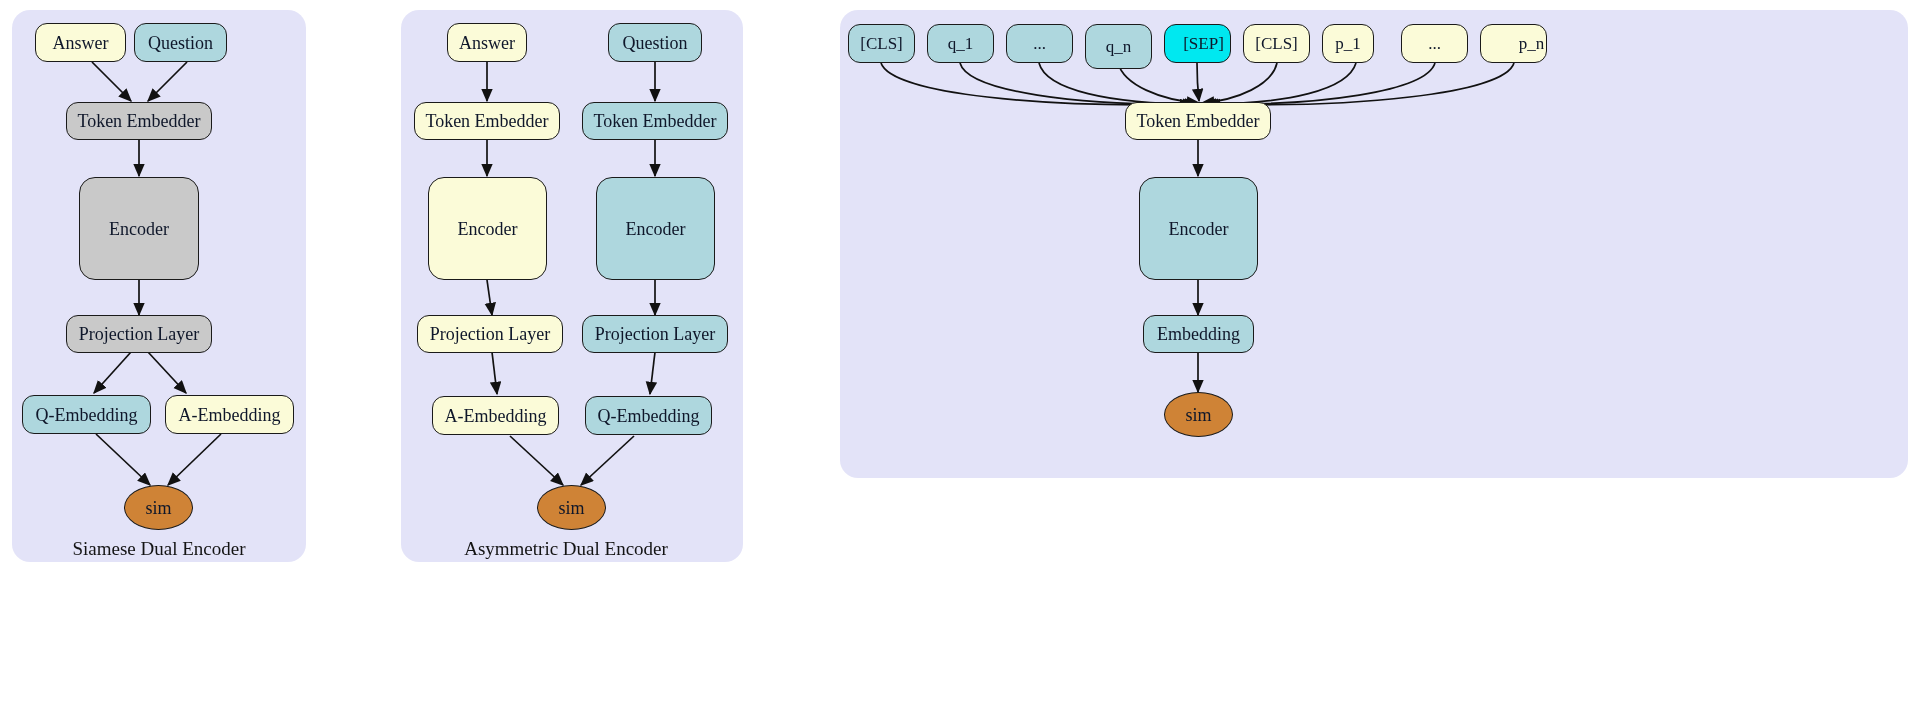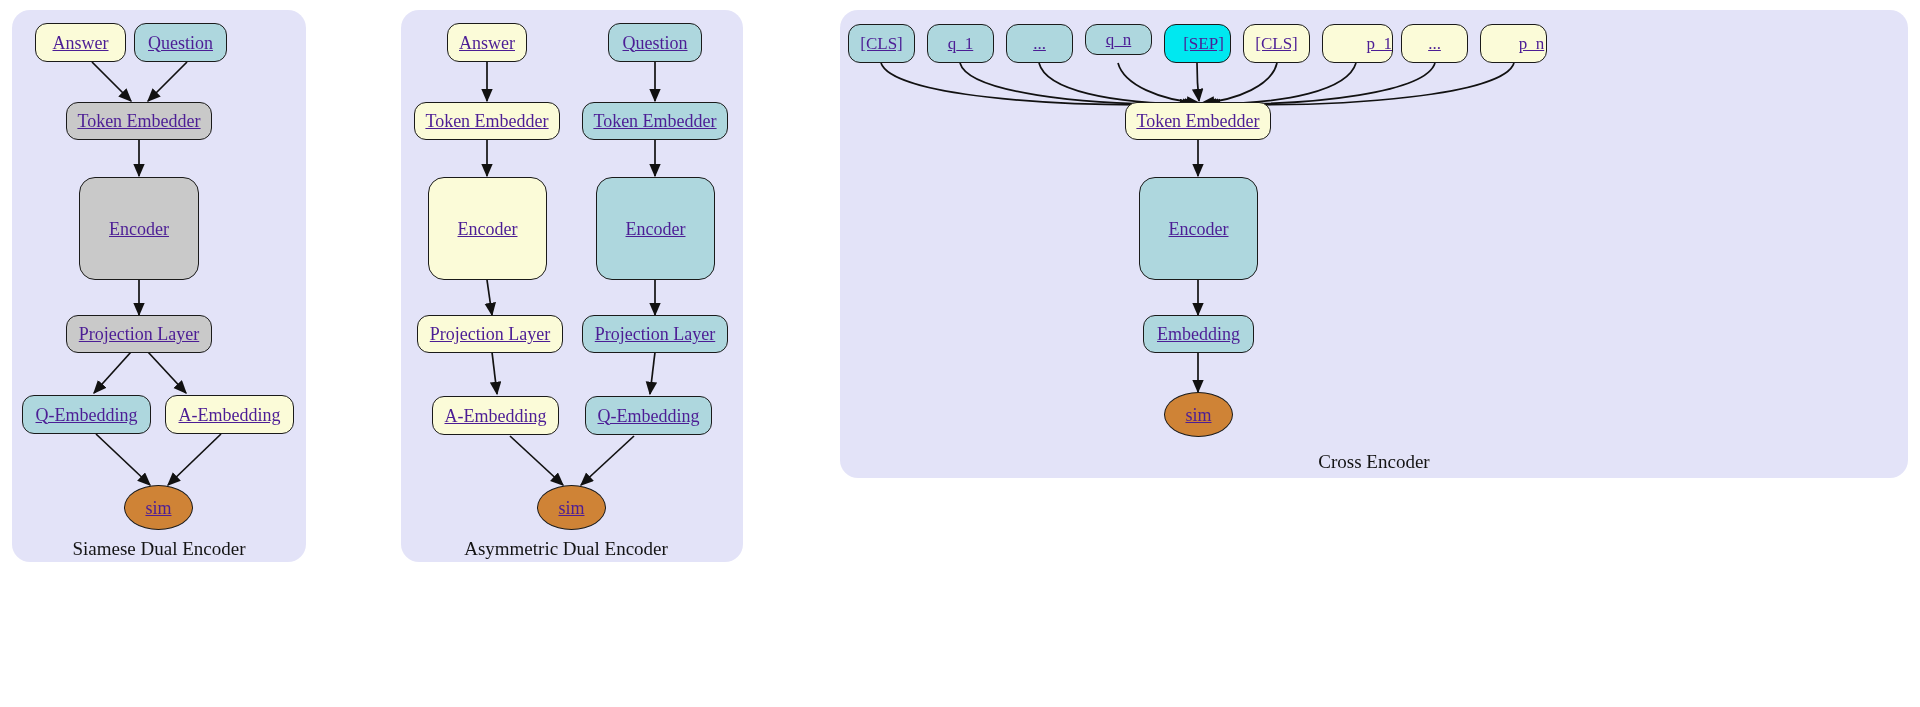--- a/index.html
+++ b/index.html
@@ -25,25 +25,24 @@
     font-family:"Liberation Serif", serif;
   }
   .node {
     position:absolute;
     box-sizing:border-box;
     border:1.6px solid #1a1a1a;
     display:flex;
     align-items:center;
     justify-content:center;
     font-size:18px;
-    color:#4c1d95;
+    color:#0f172a;
     white-space:nowrap;
     font-family:"Liberation Serif", serif;
     line-height:1;
-    text-decoration:underline;
   }
   .rbox { border-radius:12px; }
   .bigbox { border-radius:16px; }
   .ellipse { border-radius:50%; }
   .c-yellow { background:#fbfbd8; }
   .c-blue   { background:#aed7de; }
   .c-gray   { background:#c9c9c9; }
   .c-orange { background:#cf8336;text-align:right; }
   .c-cyan   { background:#00e8f0;padding-left:12px; }
   svg.edges {
@@ -194,30 +193,30 @@
 
   <div class="node rbox c-blue tiny" style="left:848px; top:24px; width:67px; height:39px;">
     <span>[CLS]</span>
   </div>
   <div class="node rbox c-blue tiny" style="left:927px; top:24px; width:67px; height:39px;">
     <span>q_1</span>
   </div>
   <div class="node rbox c-blue tiny" style="left:1006px; top:24px; width:67px; height:39px;">
     <span>...</span>
   </div>
-  <div class="node rbox c-blue tiny" style="left:1085px; top:24px; width:67px; height:31px;">
+  <div class="node rbox c-blue tiny" style="left:1085px; top:24px; width:67px; height:45px;">
     <span>q_n</span>
   </div>
   <div class="node rbox c-cyan tiny" style="left:1164px; top:24px; width:67px; height:39px;">
     <span>[SEP]</span>
   </div>
   <div class="node rbox c-yellow tiny" style="left:1243px; top:24px; width:67px; height:39px;">
     <span>[CLS]</span>
   </div>
-  <div class="node rbox c-yellow tiny" style="left:1322px; top:24px; width:71px; height:39px;justify-content:flex-end;">
+  <div class="node rbox c-yellow tiny" style="left:1322px; top:24px; width:52px; height:39px;">
     <span>p_1</span>
   </div>
   <div class="node rbox c-yellow tiny" style="left:1401px; top:24px; width:67px; height:39px;">
     <span>...</span>
   </div>
   <div class="node rbox c-yellow tiny" style="left:1480px; top:24px; width:67px; height:39px;padding-left:36px;">
     <span>p_n</span>
   </div>
 
   <div class="node rbox c-yellow" style="left:1125px; top:102px; width:146px; height:38px;">
@@ -225,15 +224,14 @@
   </div>
   <div class="node bigbox c-blue" style="left:1139px; top:177px; width:119px; height:103px;">
     <span>Encoder</span>
   </div>
   <div class="node rbox c-blue" style="left:1143px; top:315px; width:111px; height:38px;">
     <span>Embedding</span>
   </div>
   <div class="node ellipse c-orange" style="left:1164px; top:392px; width:69px; height:45px;">
     <span>sim</span>
   </div>
-  <div class="panel-caption" style="left:840px; top:451px; width:1068px;">Cross Encoder</div>
 
 </div>
 
 </body></html>

